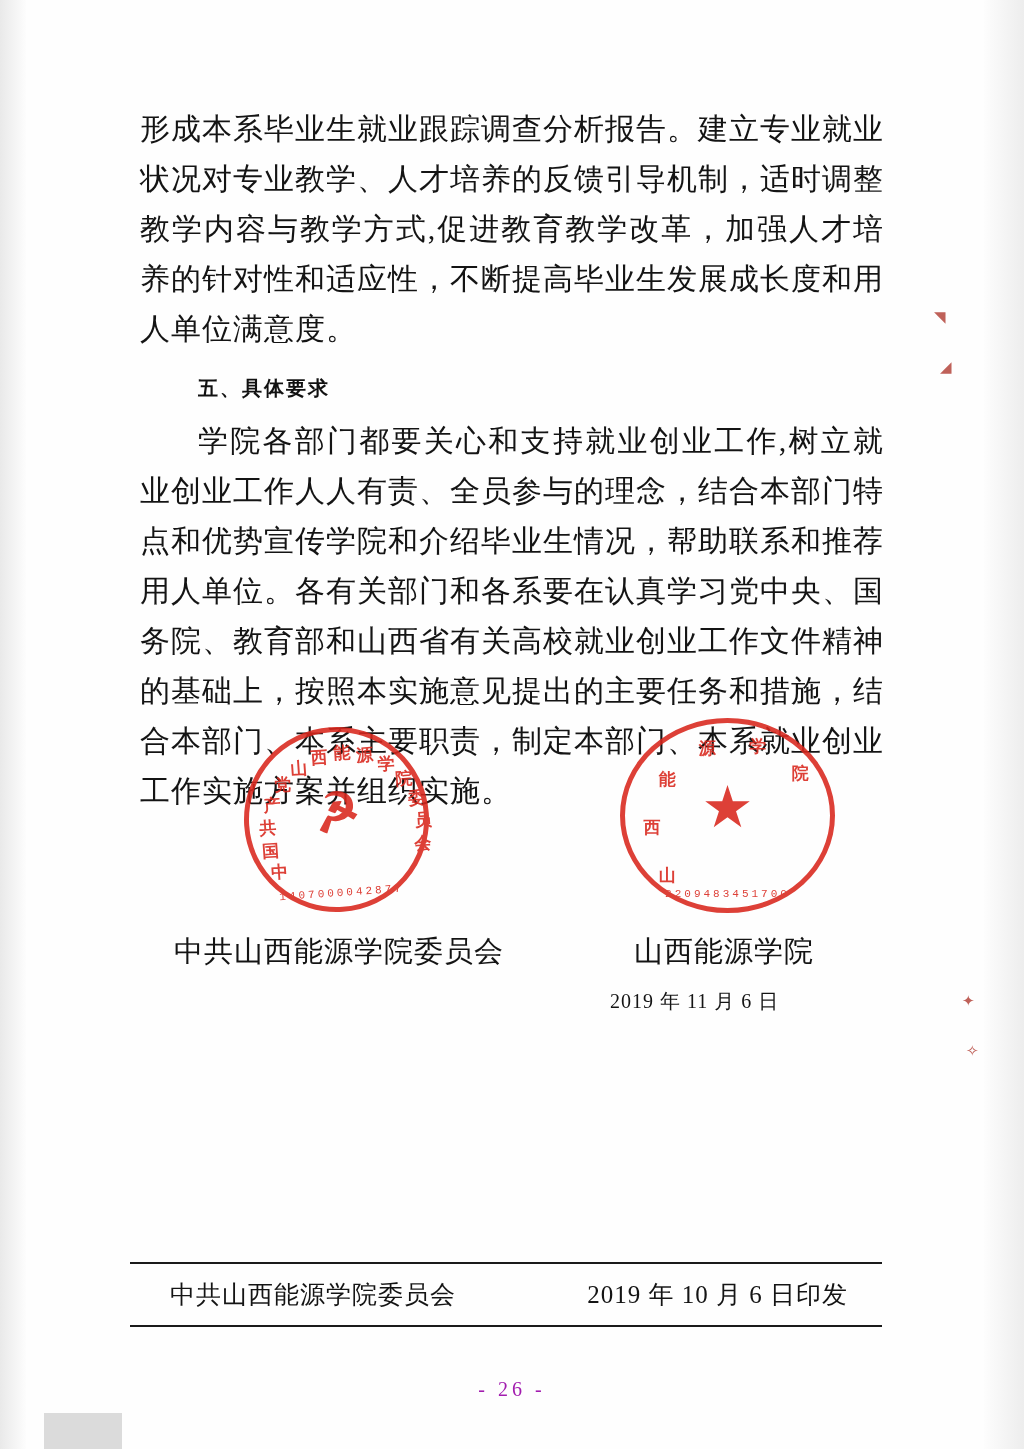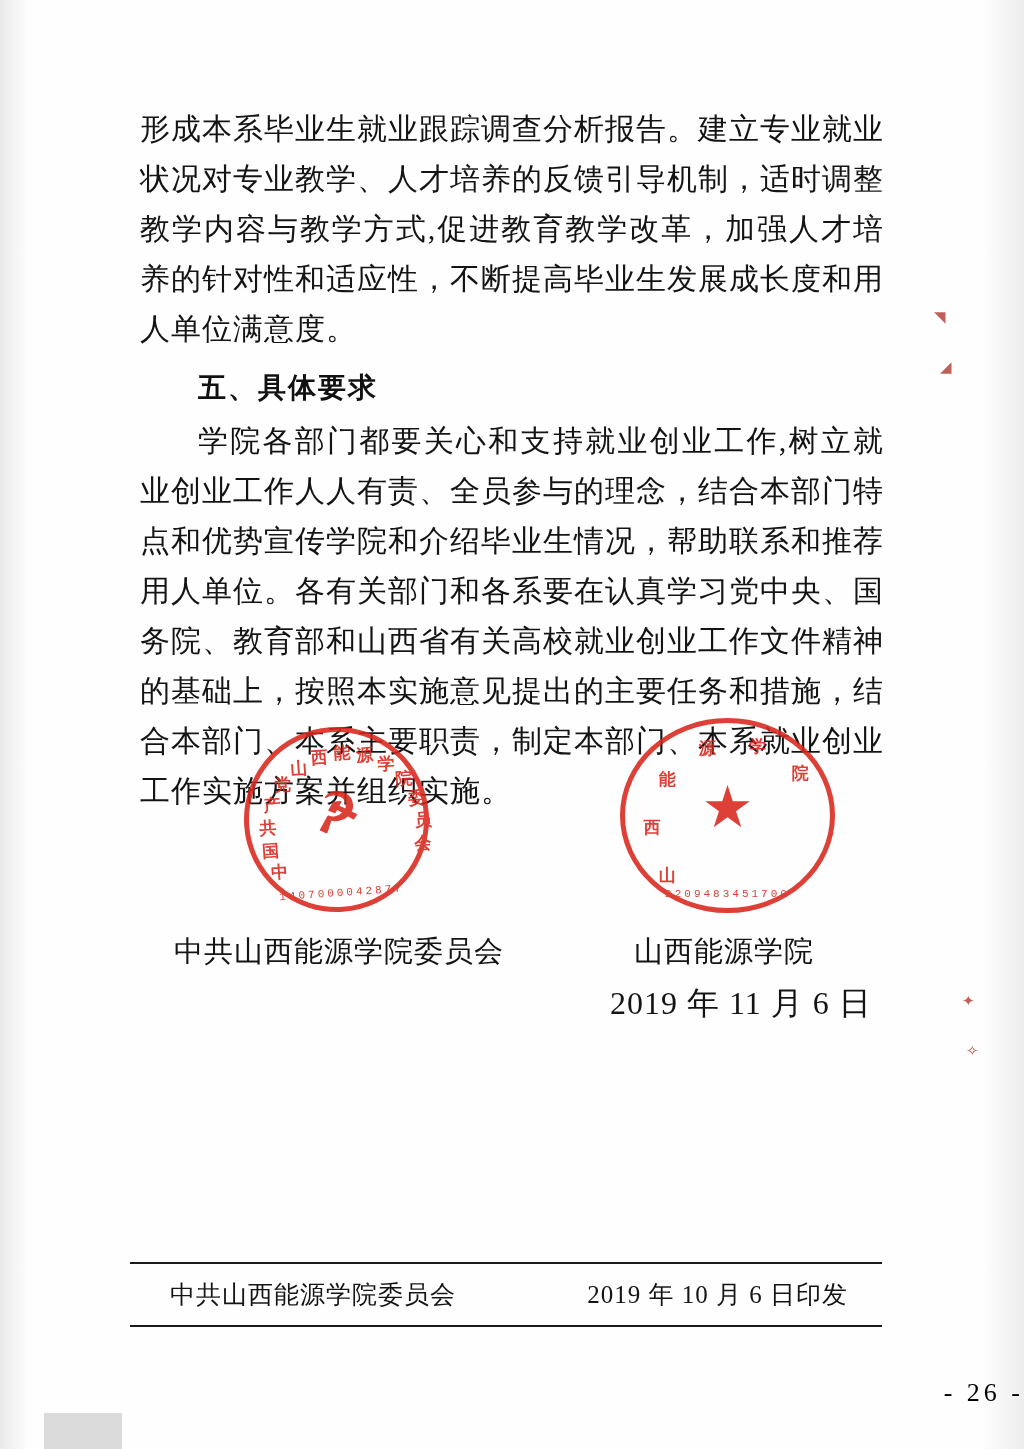--- a/index.html
+++ b/index.html
@@ -56,21 +56,21 @@
     text-align: justify;
     text-justify: inter-ideograph;
     margin: 0 0 2px 0;
     font-family: "Liberation Serif", serif;
   }
   .indent {
     text-indent: 58px;
   }
 
   .section-head {
-    font-size: 28px;
+    font-size: 20px;
     line-height: 56px;
     font-weight: bold;
     color: #111;
     text-indent: 58px;
     margin: 6px 0 0 0;
     letter-spacing: 2px;
   }
 
   .sig-area {
     position: relative;
@@ -88,22 +88,22 @@
     left: 34px;
     top: 110px;
   }
   .sig-college {
     left: 478px;
     top: 110px;
     margin-left: 16px;
   }
   .sig-date {
     left: 470px;
-    top: 160px;
-    font-size: 32px;
+    top: 166px;
+    font-size: 20px;
   }
 
   
   .seal {
     position: absolute;
     border-radius: 50%;
     border: 5px solid #d9261c;
     opacity: .88;
     pointer-events: none;
   }
@@ -182,23 +182,23 @@
     align-items: center;
     padding: 14px 34px 14px 40px;
     font-size: 25px;
     color: #141414;
     letter-spacing: 1px;
   }
   .page-number {
     position: absolute;
     left: 0; right: 0;
     top: 1378px;
-    text-align: right;
-    font-size: 26px;
-    color: #000000;
+    text-align: center;
+    font-size: 20px;
+    color: #a21caf;
     letter-spacing: 4px;
   }
 
   
   .speck {
     position: absolute;
     color: #b03a30;
     font-size: 15px;
     opacity: .8;
     font-family: "DejaVu Sans", sans-serif;

